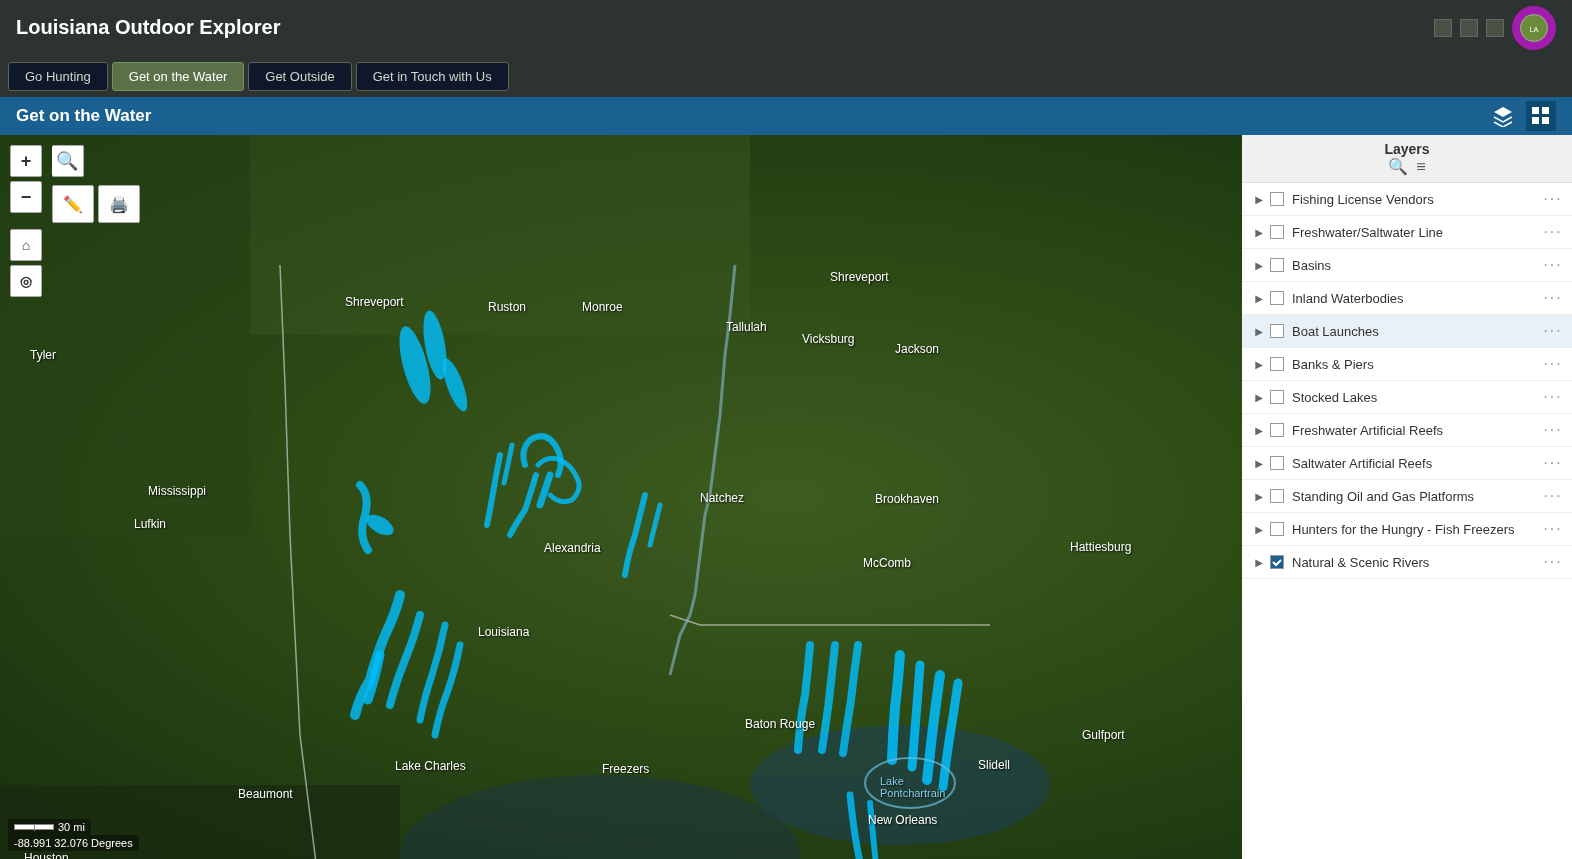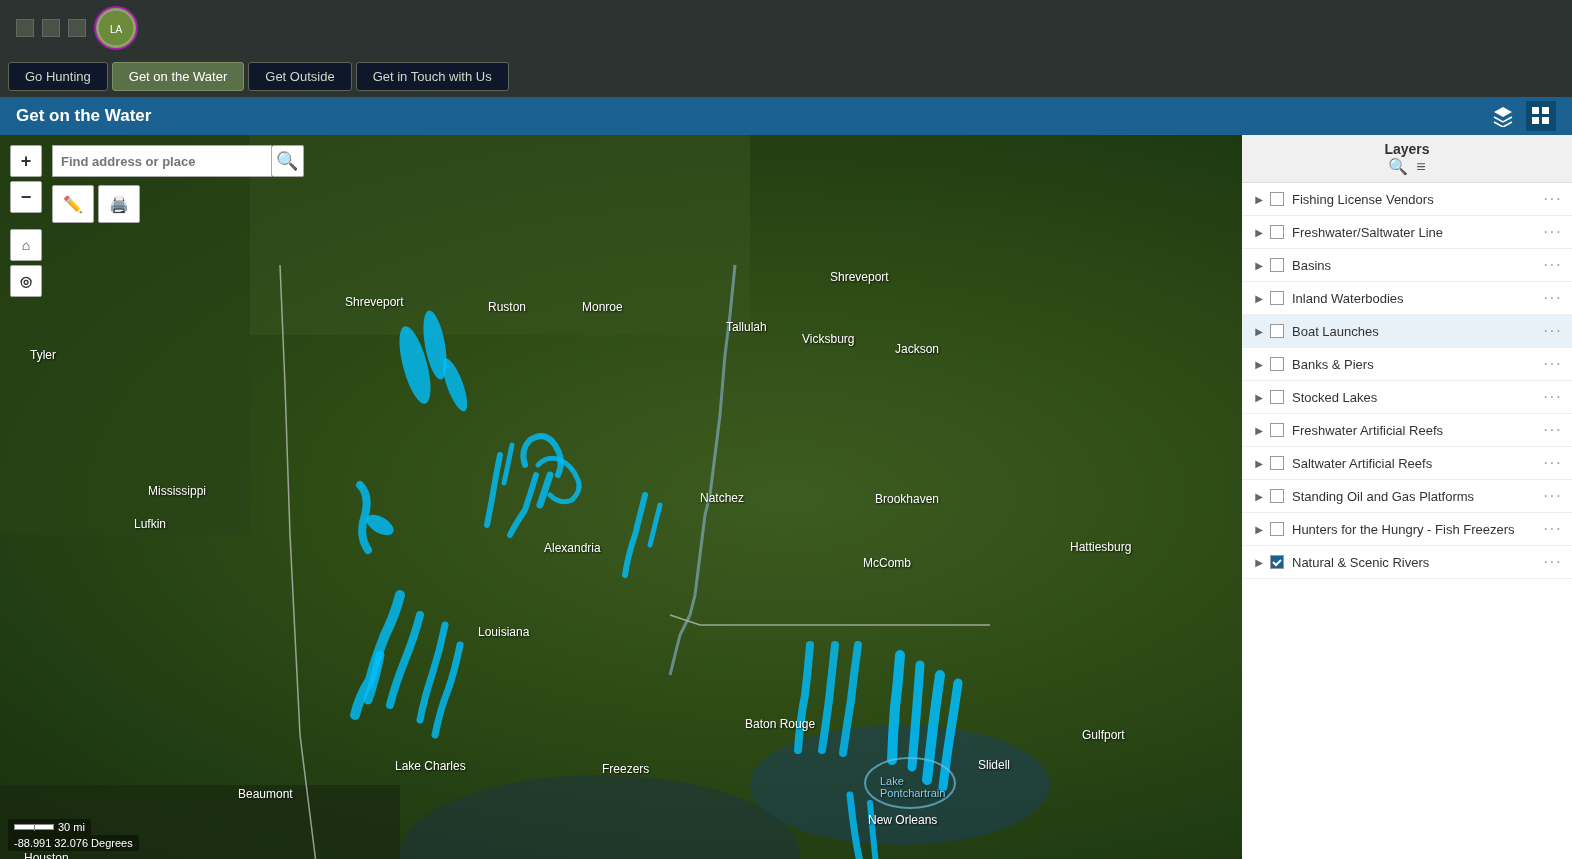--- a/index.html
+++ b/index.html
@@ -27,21 +27,21 @@
     .win-btn {
       width: 18px; height: 18px;
       background: #4a5248;
       border: 1px solid #666;
       cursor: pointer;
     }
     #logo-circle {
       width: 44px; height: 44px;
       border-radius: 50%;
       background: #8a9a5b;
-      border: 2px solid #a21caf;
+      border: 8px solid #a21caf;
       display: flex; align-items: center; justify-content: center;
       overflow: hidden;
     }
     #logo-circle svg { width: 38px; height: 38px; }
 
     
     #navbar {
       background: #2d3330;
       height: 42px;
       display: flex;
@@ -297,20 +297,21 @@
       font-family: Arial, sans-serif;
       text-shadow: 1px 1px 2px rgba(0,0,0,0.8);
       pointer-events: none;
       white-space: nowrap;
     }
   </style>
 </head>
 <body>
 
 <div id="topbar">
+  <div id="app-title">Louisiana Outdoor Explorer</div>
   <div id="topbar-right">
     <div class="win-btn"></div>
     <div class="win-btn"></div>
     <div class="win-btn"></div>
     <div id="logo-circle">
       <svg viewBox="0 0 38 38" xmlns="http://www.w3.org/2000/svg">
         <circle cx="19" cy="19" r="18" fill="#6b8a3a" stroke="#aaa" stroke-width="1"></circle>
         <text x="19" y="24" text-anchor="middle" font-size="10" fill="#fff" font-family="Arial">LA</text>
       </svg>
     </div>
@@ -418,21 +419,20 @@
       <path d="M512,310 Q508,330 504,348" fill="none" stroke="#00bfff" stroke-width="5" stroke-linecap="round" opacity="0.8"></path>
     </svg>
   </div>
 
   <div id="map-controls">
     <button class="map-btn">+</button>
     <button class="map-btn">−</button>
   </div>
 
   <div id="search-bar">
-    <input type="text" id="search-input" class="map-btn" style="width: 220px; height: 32px; font-size: 13px; padding: 0px 8px; border: 1px solid rgb(170, 170, 170); border-radius: 0px;" placeholder="Find address or place">
     <button class="map-btn" style="border-left:none;">🔍</button>
   </div>
 
   <div id="edit-print">
     <button class="ep-btn">✏️</button>
     <button class="ep-btn">🖨️</button>
   </div>
 
   <div style="position:absolute;top:94px;left:10px;display:flex;flex-direction:column;gap:4px;z-index:10;">
     <button class="map-btn" style="font-size:14px;">⌂</button>

